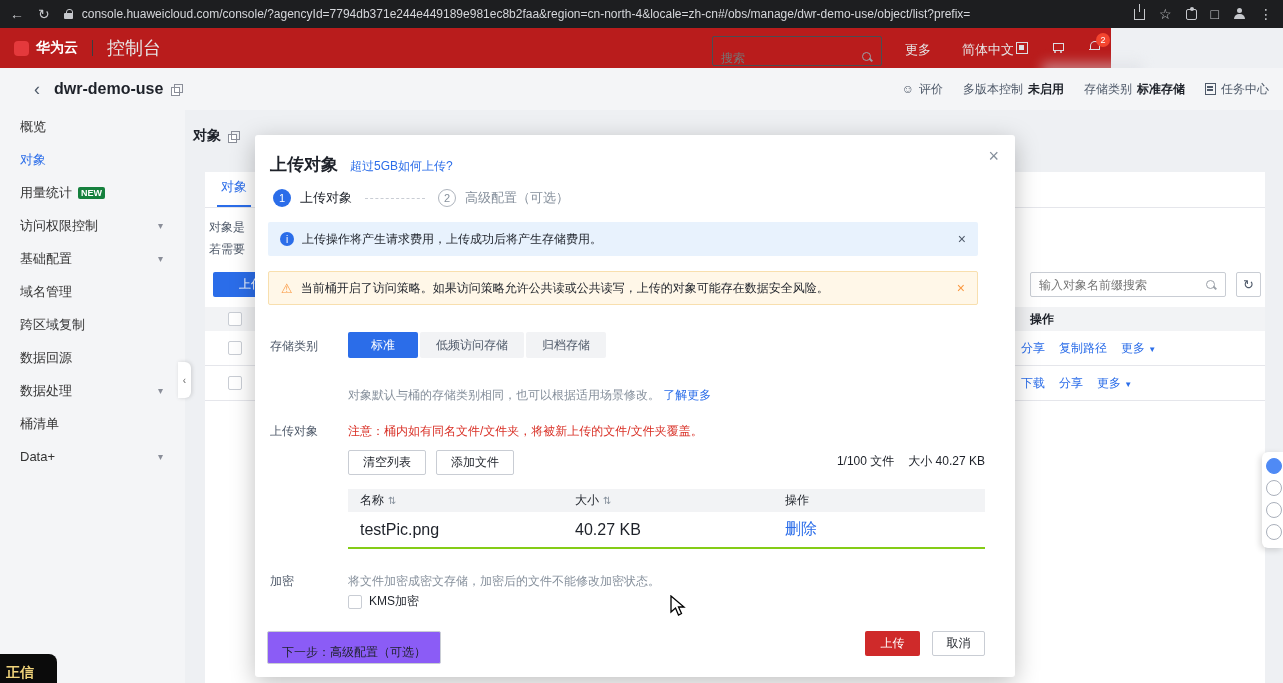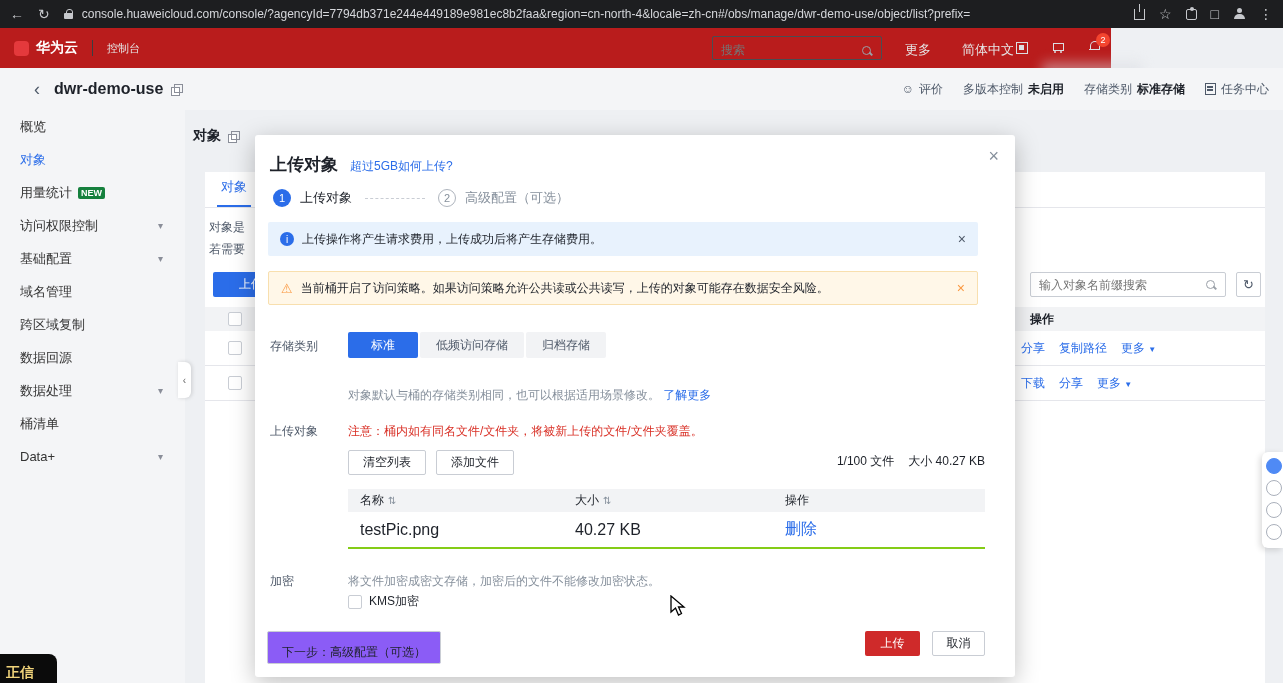--- a/index.html
+++ b/index.html
@@ -13,22 +13,22 @@
   .browser-bar { position:absolute; left:0; top:0; width:1283px; height:28px; background:#1d1e20; display:flex; align-items:center; padding:0 10px; gap:14px; color:#c6c8cc; }
   .browser-bar .glyph { font-size:14px; line-height:1; cursor:default; }
   .url-box { flex:1; display:flex; align-items:center; gap:8px; color:#d5d7db; font-size:12px; white-space:nowrap; overflow:hidden; }
   .browser-right { display:flex; align-items:center; gap:14px; }
   
   .hw-nav { position:absolute; left:0; top:28px; width:1111px; height:40px; background:#b91c1c; display:flex; align-items:center; color:#e6e6e6; }
   .hw-logo { display:flex; align-items:center; gap:7px; margin-left:14px; }
   .hw-logo-mark { width:15px; height:15px; border-radius:4px; background:#e4393c; }
   .hw-logo-text { color:#fff; font-weight:bold; font-size:14px; }
   .hw-divider { width:1px; height:16px; background:#3c3d40; margin:0 14px; }
-  .hw-console { font-size:11px; color:#e6e6e6; }
-  .hw-search { position:absolute; left:712px; top:8px; width:170px; height:24px; border:1px solid #4a4d52; border-radius:2px; display:flex; align-items:flex-end; padding:2px 8px; gap:6px; background:transparent; }
+  .hw-console { font-size:18px; color:#e6e6e6; }
+  .hw-search { position:absolute; left:712px; top:8px; width:170px; height:24px; border:1px solid #4a4d52; border-radius:2px; display:flex; align-items:flex-start; padding:14px 8px; gap:6px; background:transparent; }
   .hw-search input { flex:1; border:none; background:transparent; color:#bbb; font-size:12px; outline:none; min-width:0; }
   .hw-nav-link { position:absolute; top:13px; font-size:13px; color:#e6e6e6; cursor:pointer; }
   .blur-box { position:absolute; left:1042px; top:34px; width:100px; height:26px; background:rgba(215,218,224,.45); filter:blur(6px); border-radius:4px; }
   .hw-icons { position:absolute; right:10px; top:0; height:40px; display:flex; align-items:center; gap:24px; color:#dcdee2; }
   .bell-wrap { position:relative; }
   .badge { position:absolute; right:-9px; top:-8px; min-width:14px; height:14px; border-radius:7px; background:#f3452f; color:#fff; font-size:9px; display:flex; align-items:center; justify-content:center; padding:0 3px; }
   
   .page-header { position:absolute; left:0; top:68px; width:1283px; height:42px; background:#f4f5f7; display:flex; align-items:center; }
   .ph-back { margin-left:34px; font-size:18px; color:#4e5969; cursor:pointer; line-height:1; }
   .ph-title { margin-left:14px; font-size:16px; font-weight:bold; color:#1d2129; }

